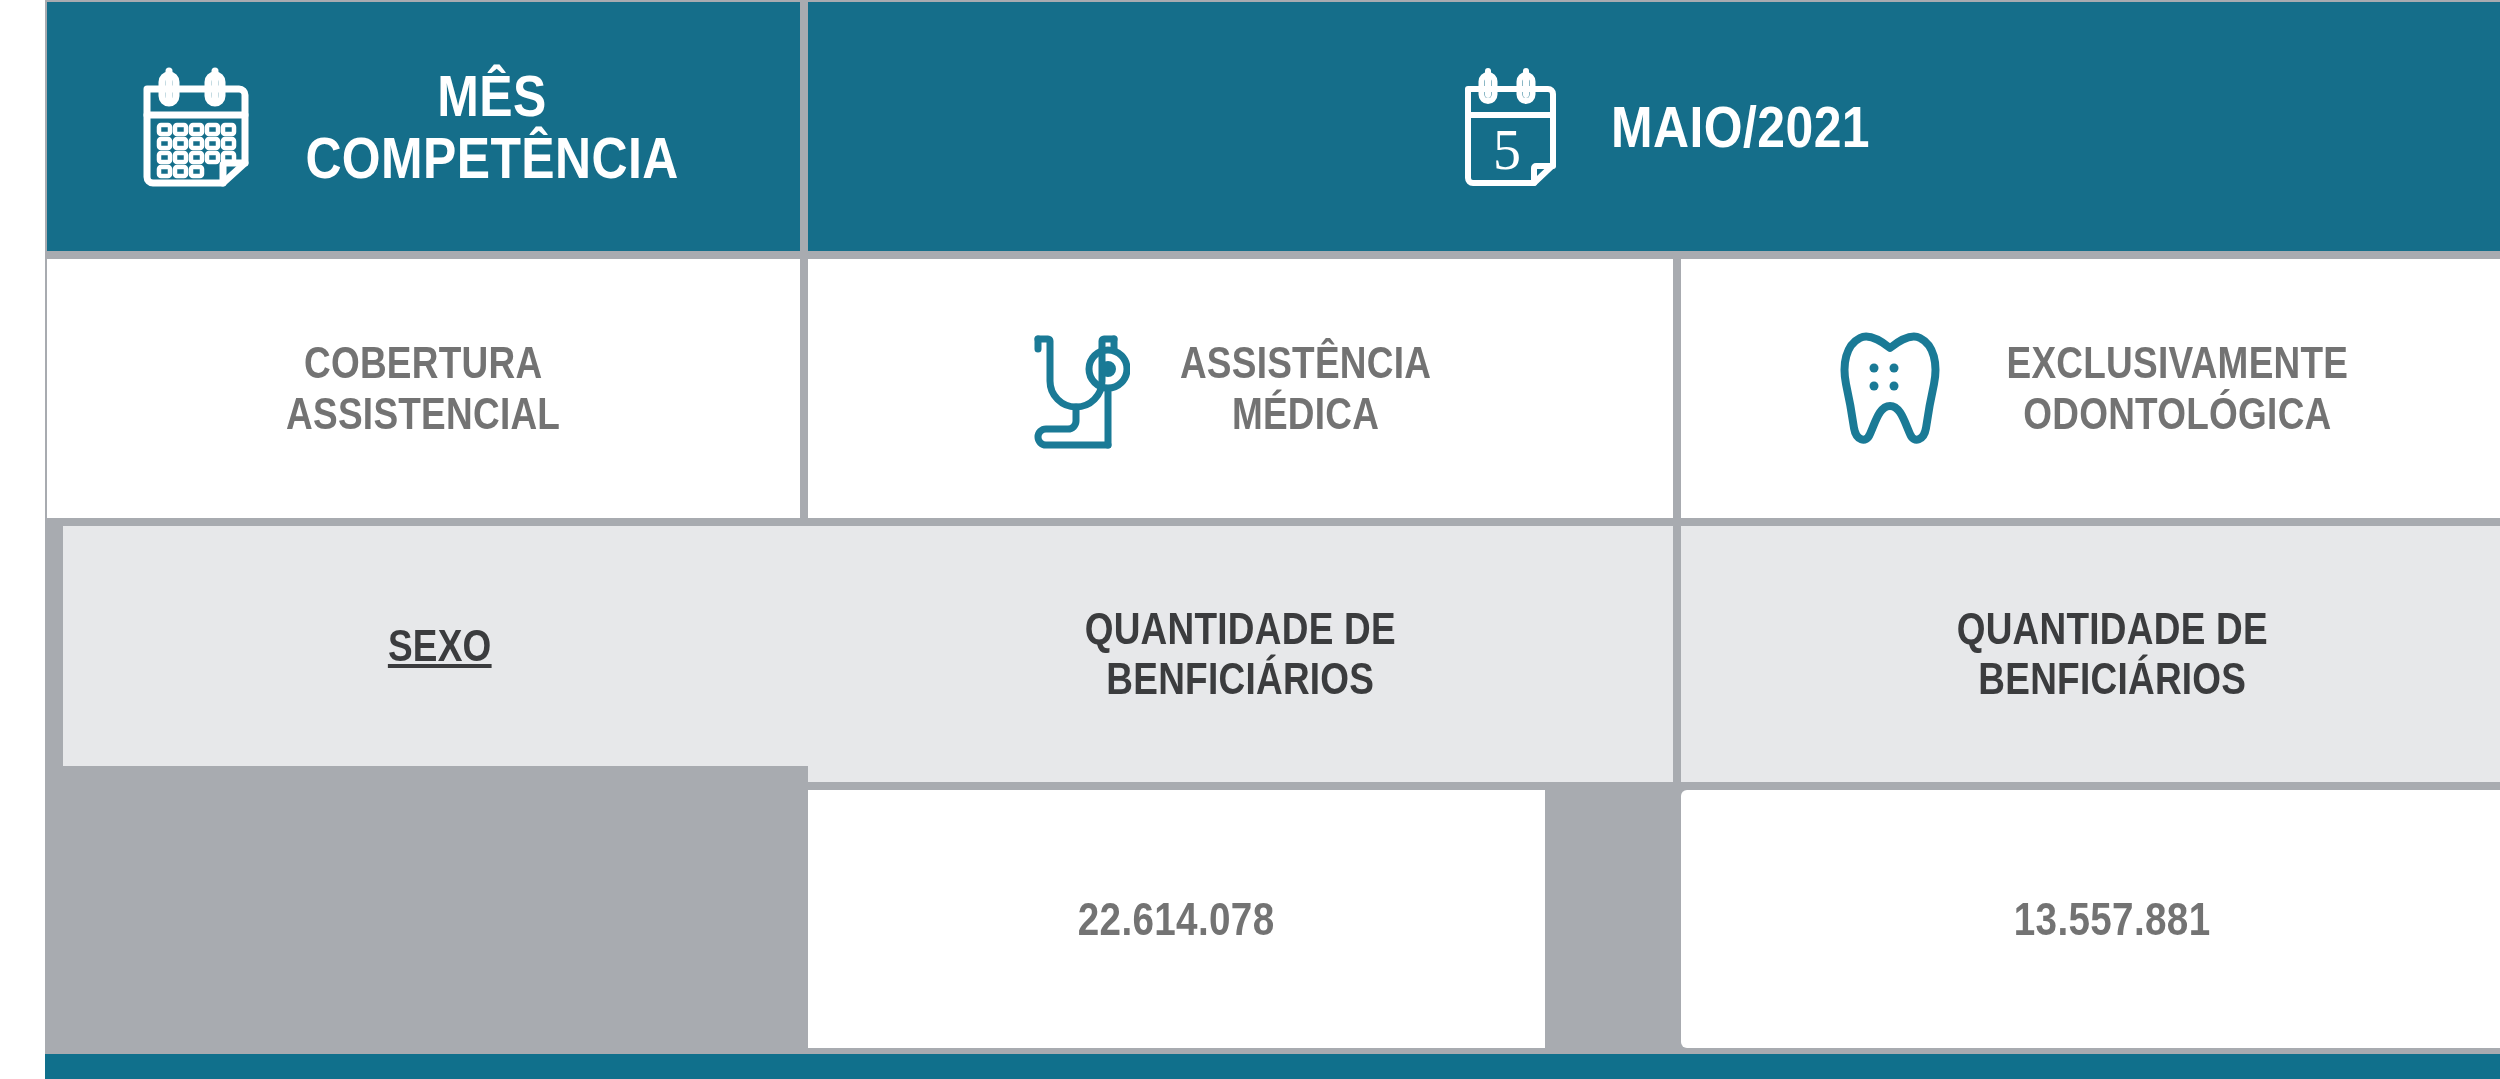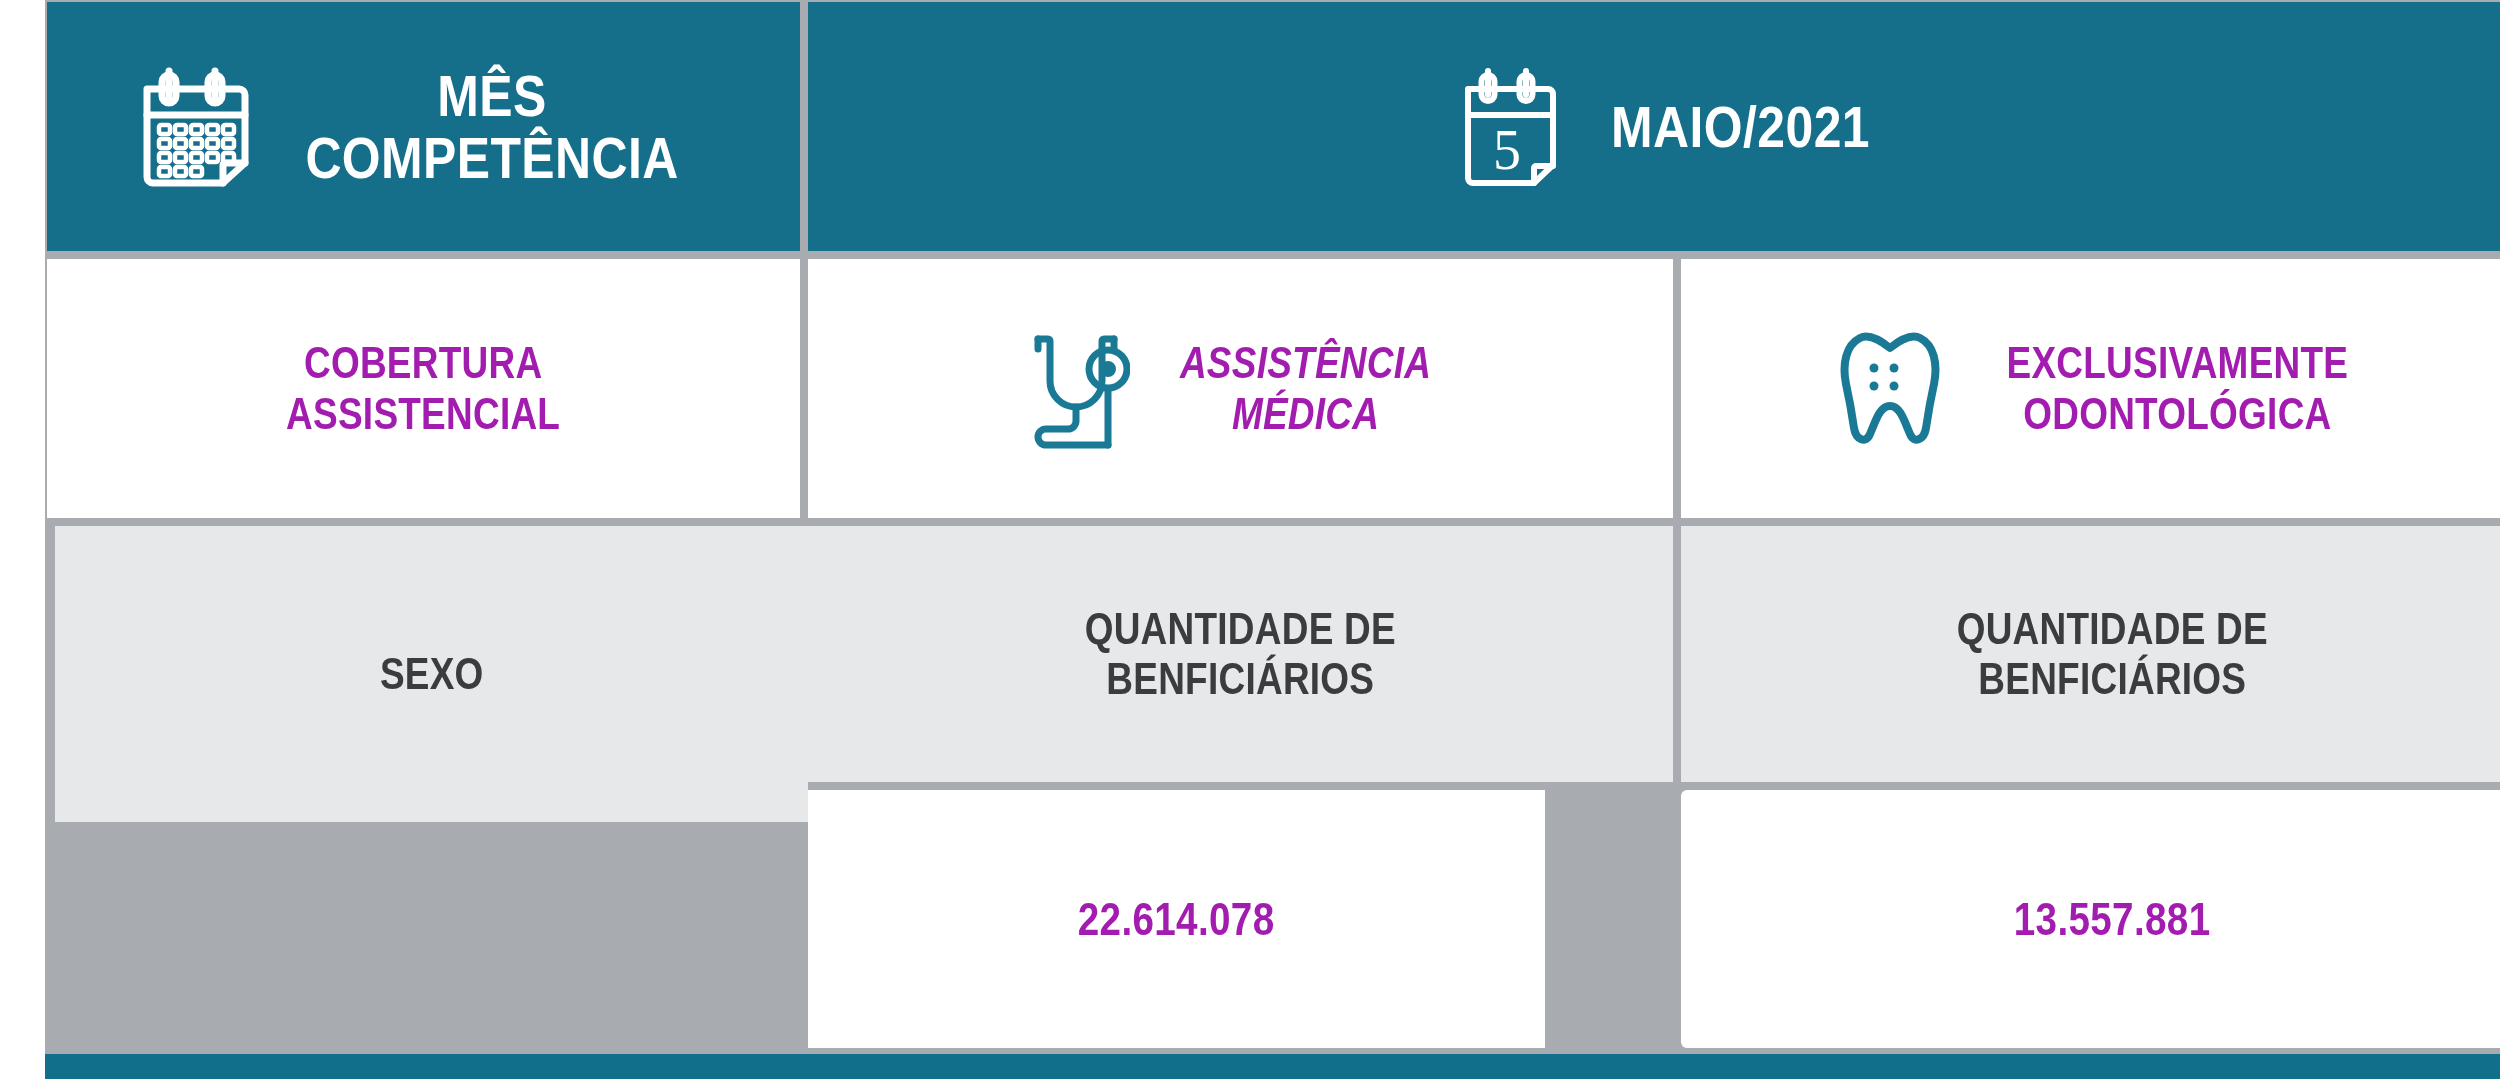--- a/index.html
+++ b/index.html
@@ -27,21 +27,21 @@
   .cell {
     position: absolute;
     box-sizing: border-box;
     display: flex;
     align-items: center;
     justify-content: center;
     overflow: hidden;
   }
 
   .cell.teal   { background: #156E8A; color: #ffffff; }
-  .cell.white  { background: #ffffff; color: #a21caf; }
+  .cell.white  { background: #ffffff; color: #737373; }
   .cell.grey   { background: #e7e8ea; color: #3b3c3e; }
   .cell.bottombar { background: #10708C; }
 
   
   .headtext {
     font-weight: 700;
     font-size: 58px;
     line-height: 1.06;
     letter-spacing: 0.5px;
     text-align: center;
@@ -89,21 +89,21 @@
   .icon { flex: none; display: block; line-height: 0; }
 
   
   #hdr-left     { left: 2px;    top: 2px;   width: 753px;  height: 249px; }
   #hdr-right    { left: 763px;  top: 2px;   width: 1735px; height: 249px; }
 
   #r2-c1        { left: 2px;    top: 259px; width: 753px;  height: 259px; }
   #r2-c2        { left: 763px;  top: 259px; width: 865px;  height: 259px; }
   #r2-c3        { left: 1636px; top: 259px; width: 854px;  height: 259px; }
 
-  #r3-c1        { left: 10px;    top: 526px; width: 753px;  height: 296px; }
+  #r3-c1        { left: 18px;    top: 526px; width: 753px;  height: 240px; text-decoration: underline; }
   #r3-c2        { left: 763px;  top: 526px; width: 865px;  height: 256px; }
   #r3-c3        { left: 1636px; top: 526px; width: 862px;  height: 256px; }
 
   #r4-c1        { left: 2px;    top: 790px; width: 753px;  height: 258px; }
   #r4-c2        { left: 763px;  top: 790px; width: 737px;  height: 258px; }
   #r4-c3        { left: 1636px; top: 790px; width: 862px;  height: 258px; border-radius: 6px; }
 
   #bottom-bar   { left: 0px;    top: 1054px; width: 2500px; height: 25px; }
 </style>
 </head>
@@ -174,21 +174,21 @@
       <span class="datetext">MAIO/2021</span>
     </div>
   </div>
 
   <div class="cell white" id="r2-c1">
     <span class="bodytext">COBERTURA
 ASSISTENCIAL</span>
   </div>
 
   <div class="cell white" id="r2-c2">
-    <div class="iconrow" style="font-style:italic;">
+    <div class="iconrow" style="">
       <span class="icon">
         <svg width="104" height="120" viewBox="0 0 104 120" fill="none" stroke="#1A7A96" stroke-width="7" stroke-linecap="round" stroke-linejoin="round">
 
           <path d="M12 10 H22 a2 2 0 0 1 2 2 V52 a26 26 0 0 0 52 0 V12 a2 2 0 0 1 2 -2 H88"></path>
 
           <path d="M12 10 V20"></path>
           <path d="M88 10 V20"></path>
 
           <path d="M50 78 V92 a8 8 0 0 1 -8 8 H20 a8 8 0 0 0 0 16 H82"></path>
 

